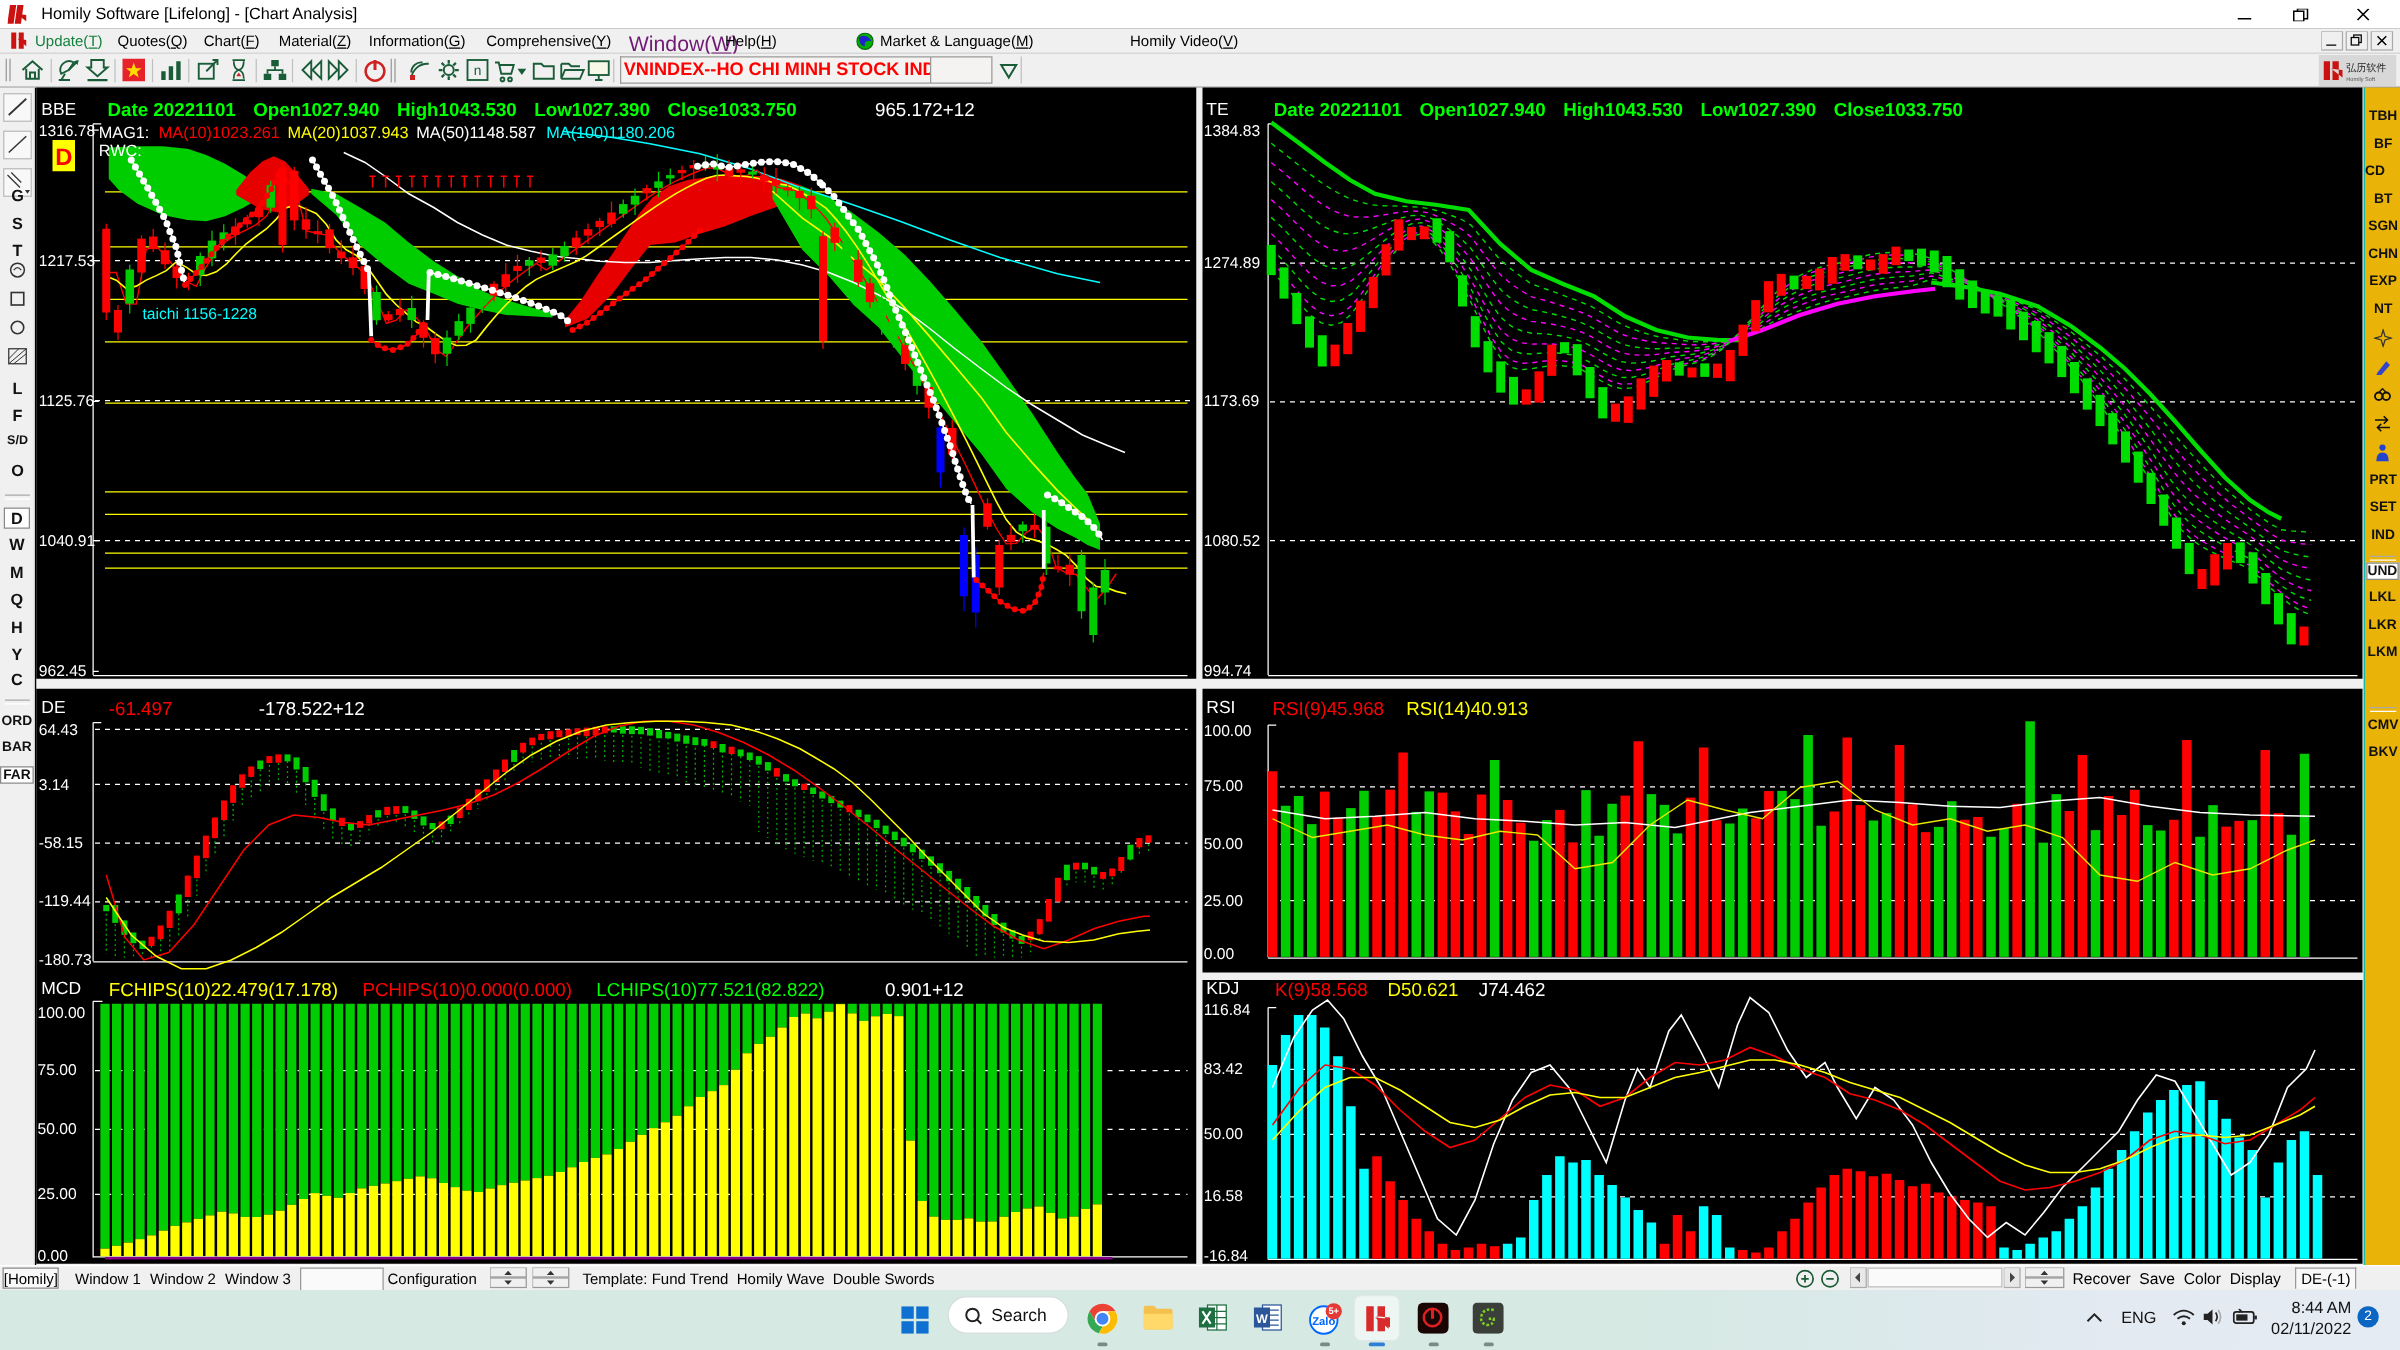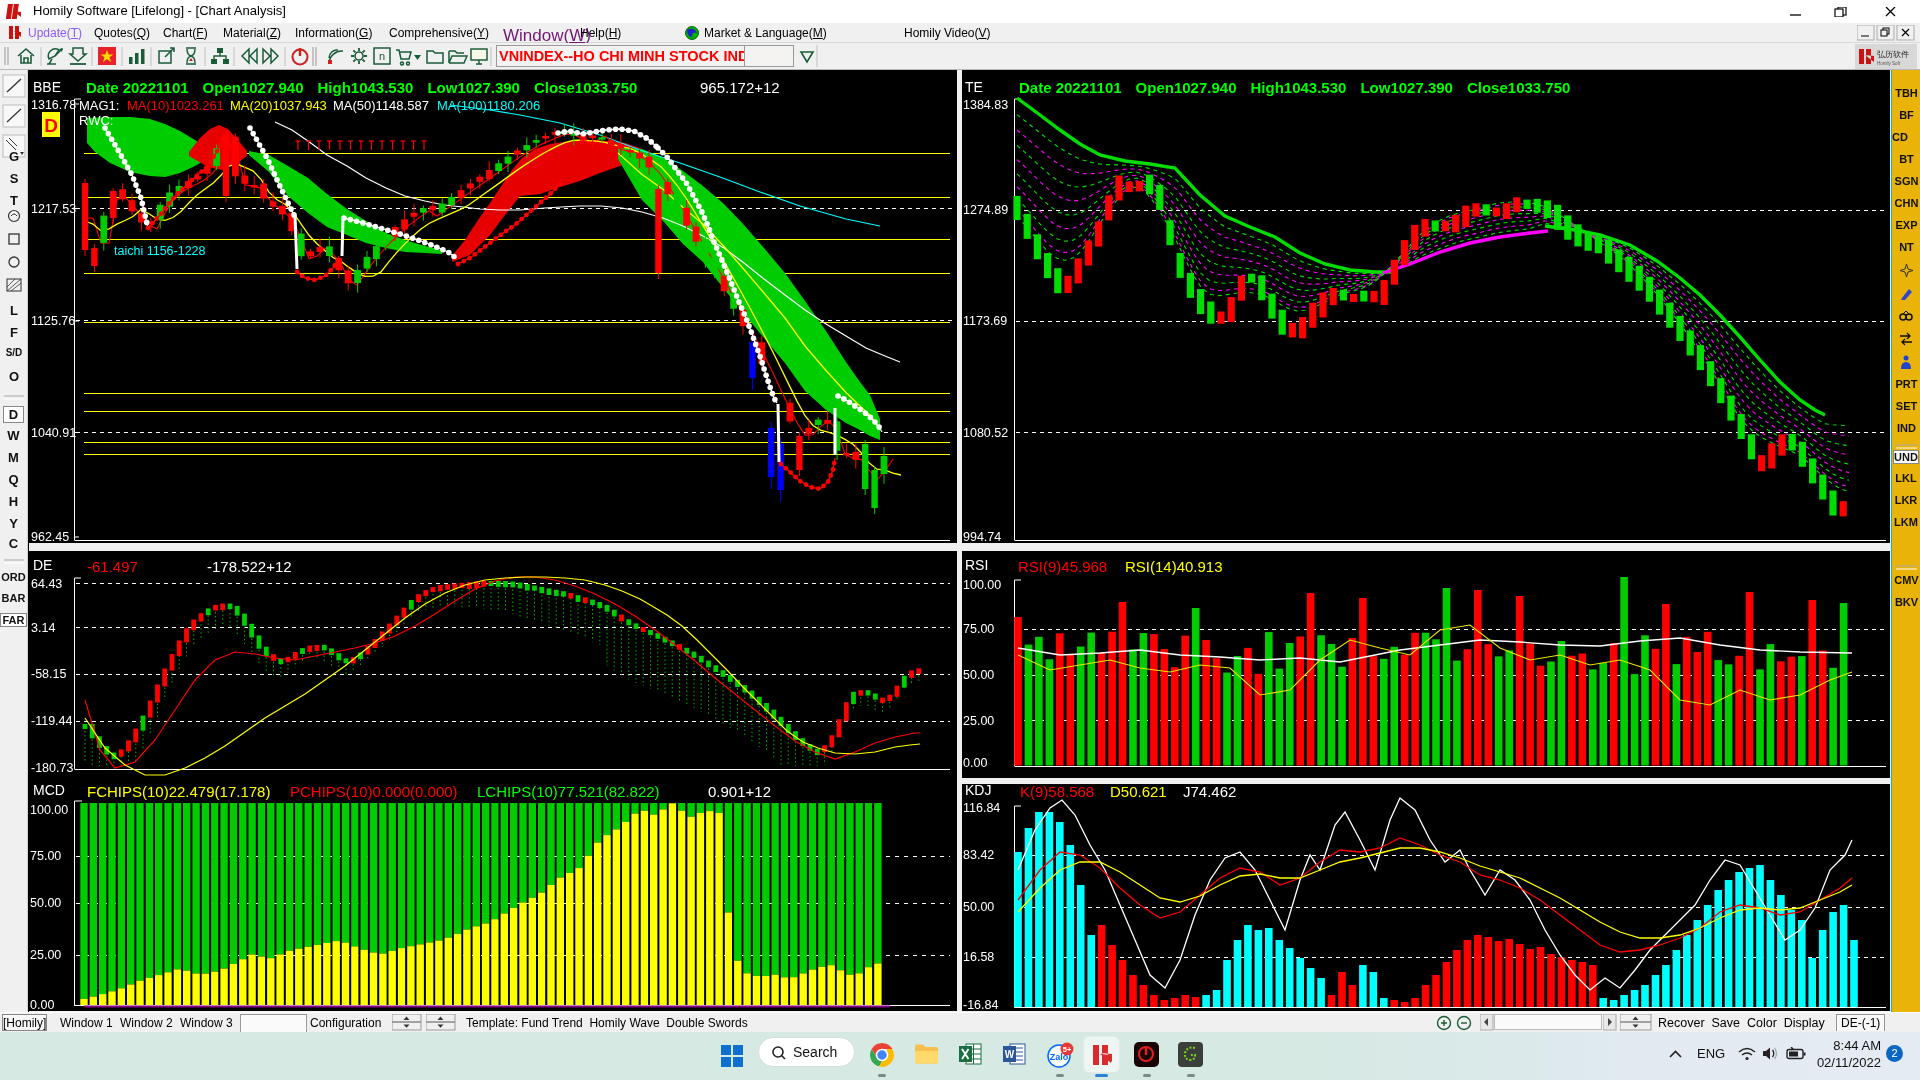--- a/index.html
+++ b/index.html
@@ -18,21 +18,21 @@
    <rect x="45" y="2" width="8" height="8" fill="#fff" stroke="#000" stroke-width="1.2"></rect>
    <path d="M96 0 L105 9 M105 0 L96 9" stroke="#000" stroke-width="1.3"></path>
  </svg>
 </div>
 <div class="abs" style="left:0;top:23px;width:1920px;height:20px;background:#f0f0f0;border-bottom:1px solid #d8d8d8">
     <svg class="abs" style="left:8px;top:2px" width="18" height="15" viewBox="0 0 18 15">
       <path d="M1 1 L5 1 L5 14 L1 14 Z" fill="#cc1111"></path>
       <path d="M7 1 L11 1 L11 14 L7 14Z" fill="#cc1111"></path>
       <path d="M6 6 L13 12 L13 7" fill="#cc1111"></path>
     </svg>
-    <span class="abs" style="left:28px;top:3px;font-size:12px;color:#8b5cf6">Update(<u>T</u>)</span>
+    <span class="abs" style="left:28px;top:3px;font-size:12px;color:#15803d">Update(<u>T</u>)</span>
     <span class="abs" style="left:94px;top:3px;font-size:12px;color:#000">Quotes(<u>Q</u>)</span>
     <span class="abs" style="left:163px;top:3px;font-size:12px;color:#000">Chart(<u>F</u>)</span>
     <span class="abs" style="left:223px;top:3px;font-size:12px;color:#000">Material(<u>Z</u>)</span>
     <span class="abs" style="left:295px;top:3px;font-size:12px;color:#000">Information(<u>G</u>)</span>
     <span class="abs" style="left:389px;top:3px;font-size:12px;color:#000">Comprehensive(<u>Y</u>)</span>
     <span class="abs" style="left:503px;top:3px;font-size:17px;color:#701a75">Window(<u>W</u>)</span>
     <span class="abs" style="left:580px;top:3px;font-size:12px;color:#000">Help(<u>H</u>)</span>
     <svg class="abs" style="left:685px;top:3px" width="14" height="14" viewBox="0 0 14 14">
       <circle cx="7" cy="7" r="6.5" fill="#00b000"></circle>
       <path d="M2 4 Q5 2 8 3 Q11 4 12 7 Q10 6 8 7 Q6 9 7 11 Q4 11 3 8 Q2 6 2 4Z" fill="#2222cc"></path>

